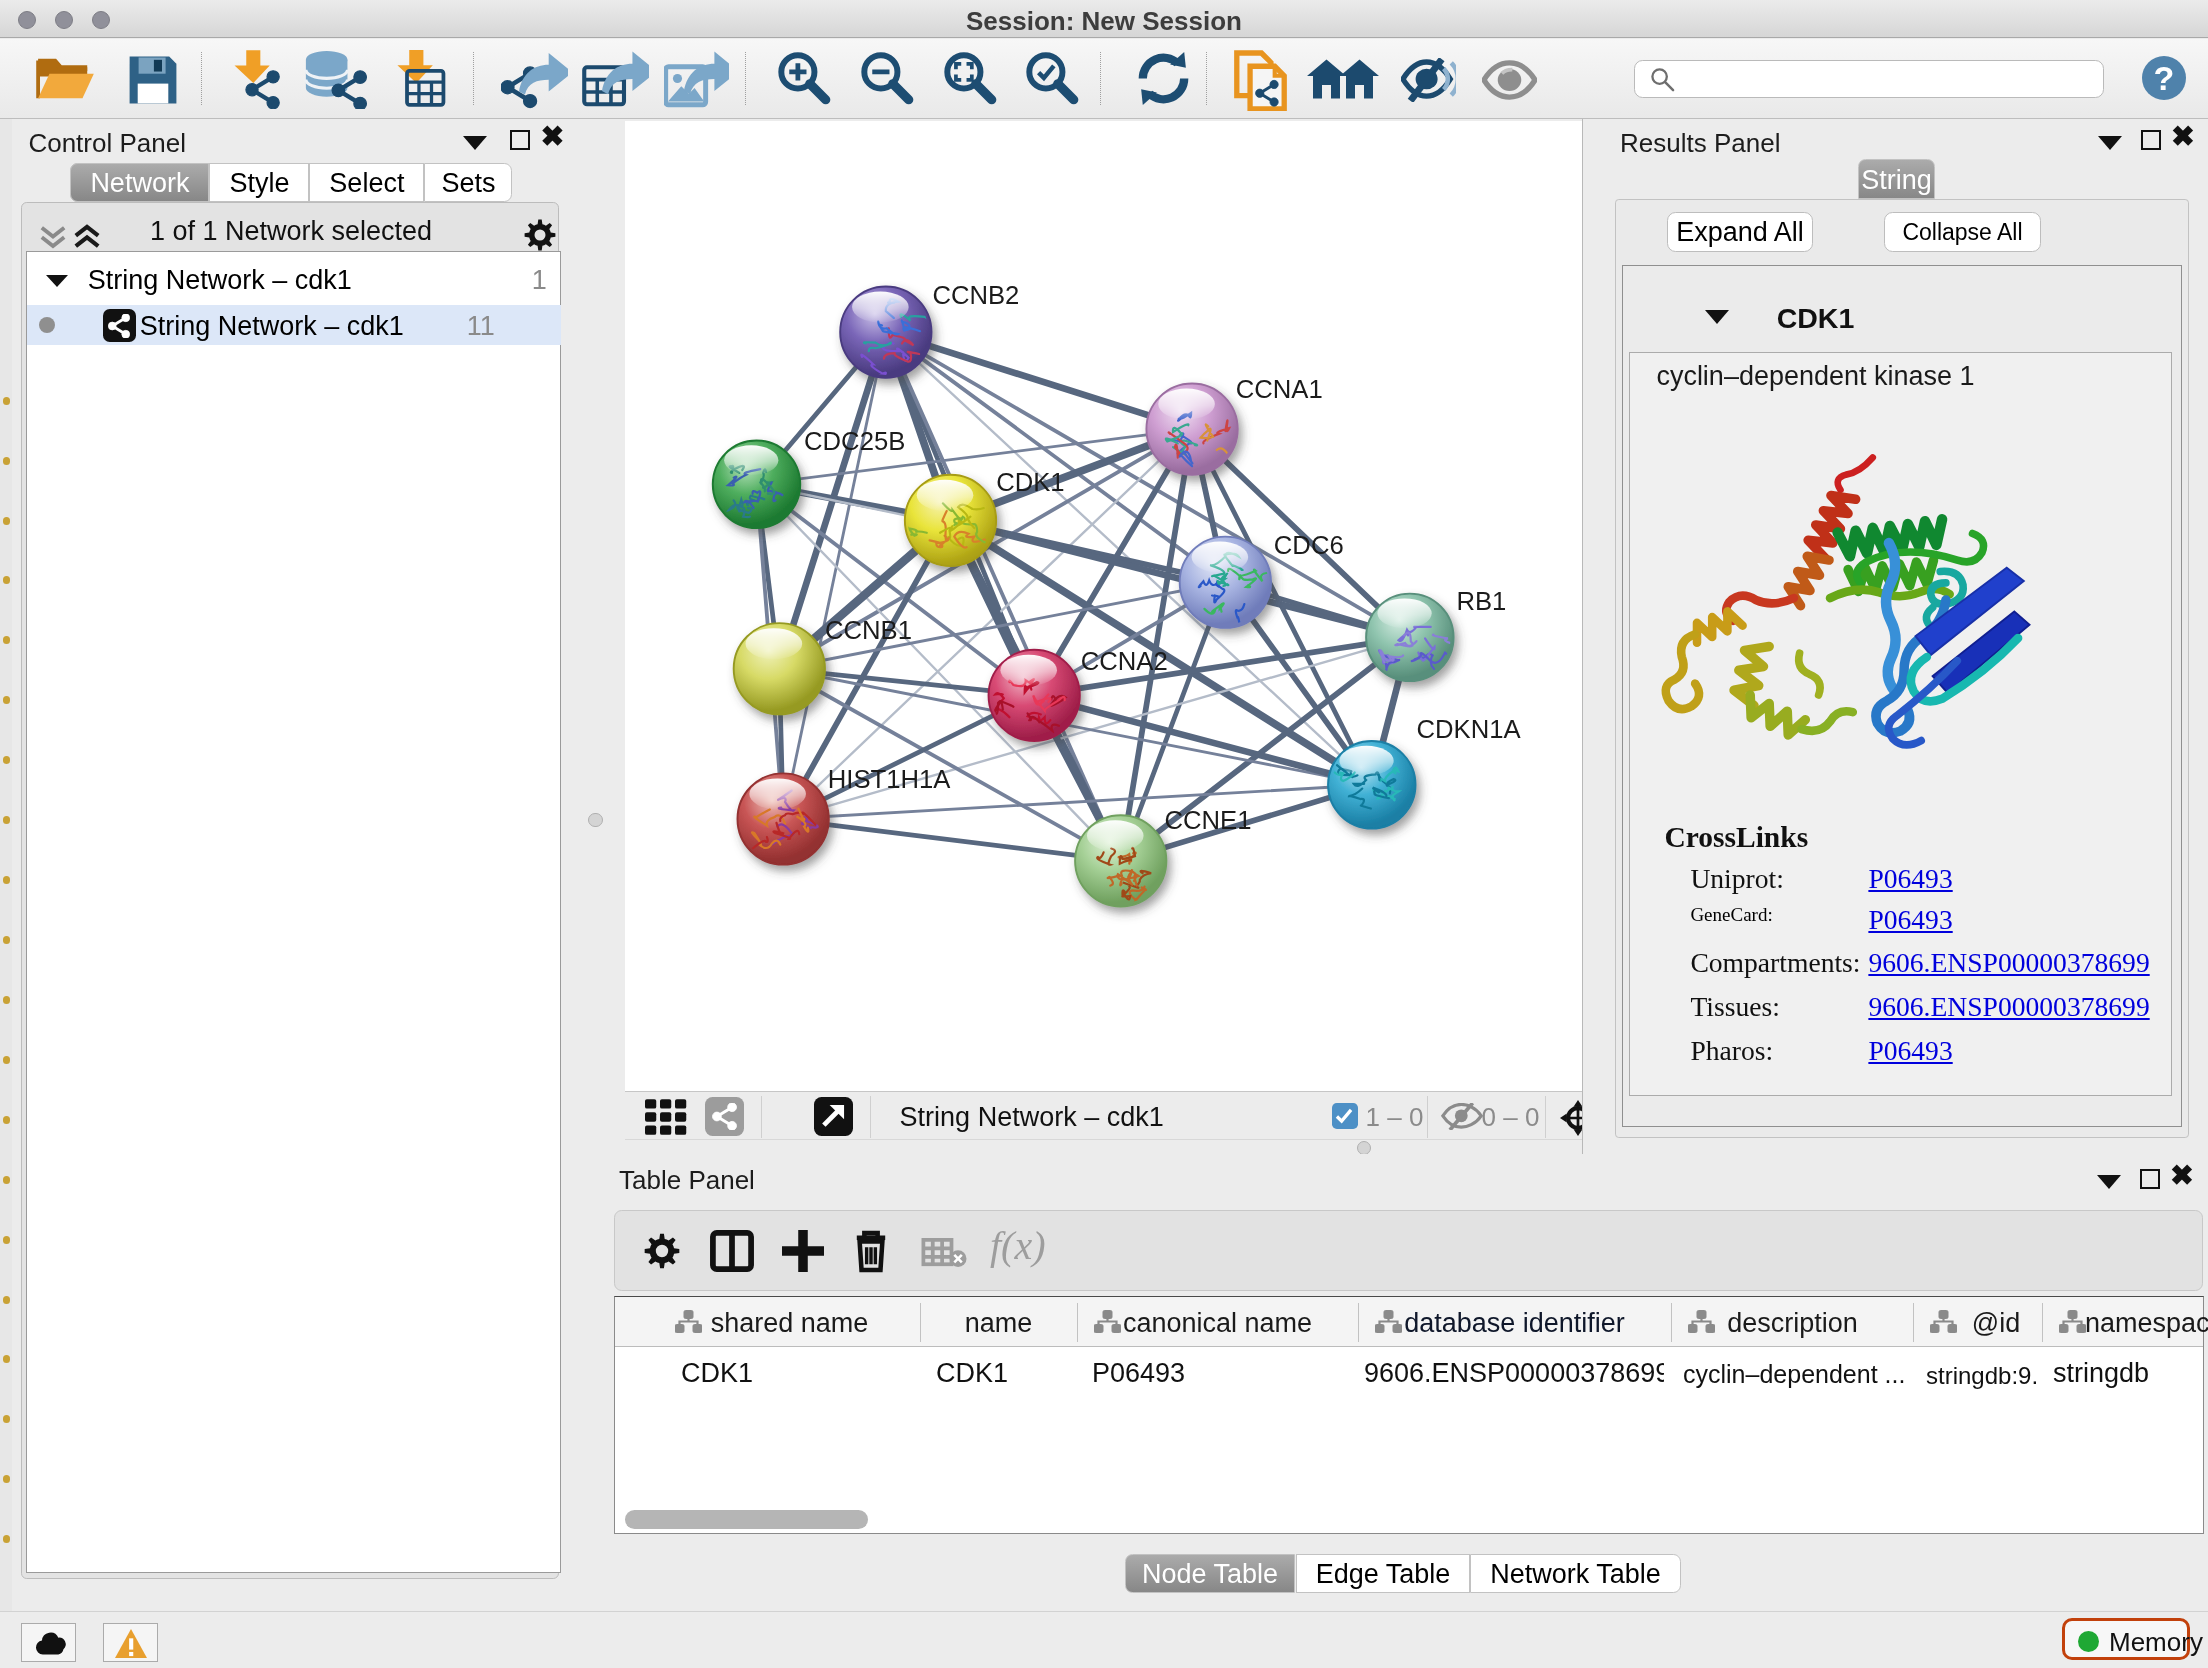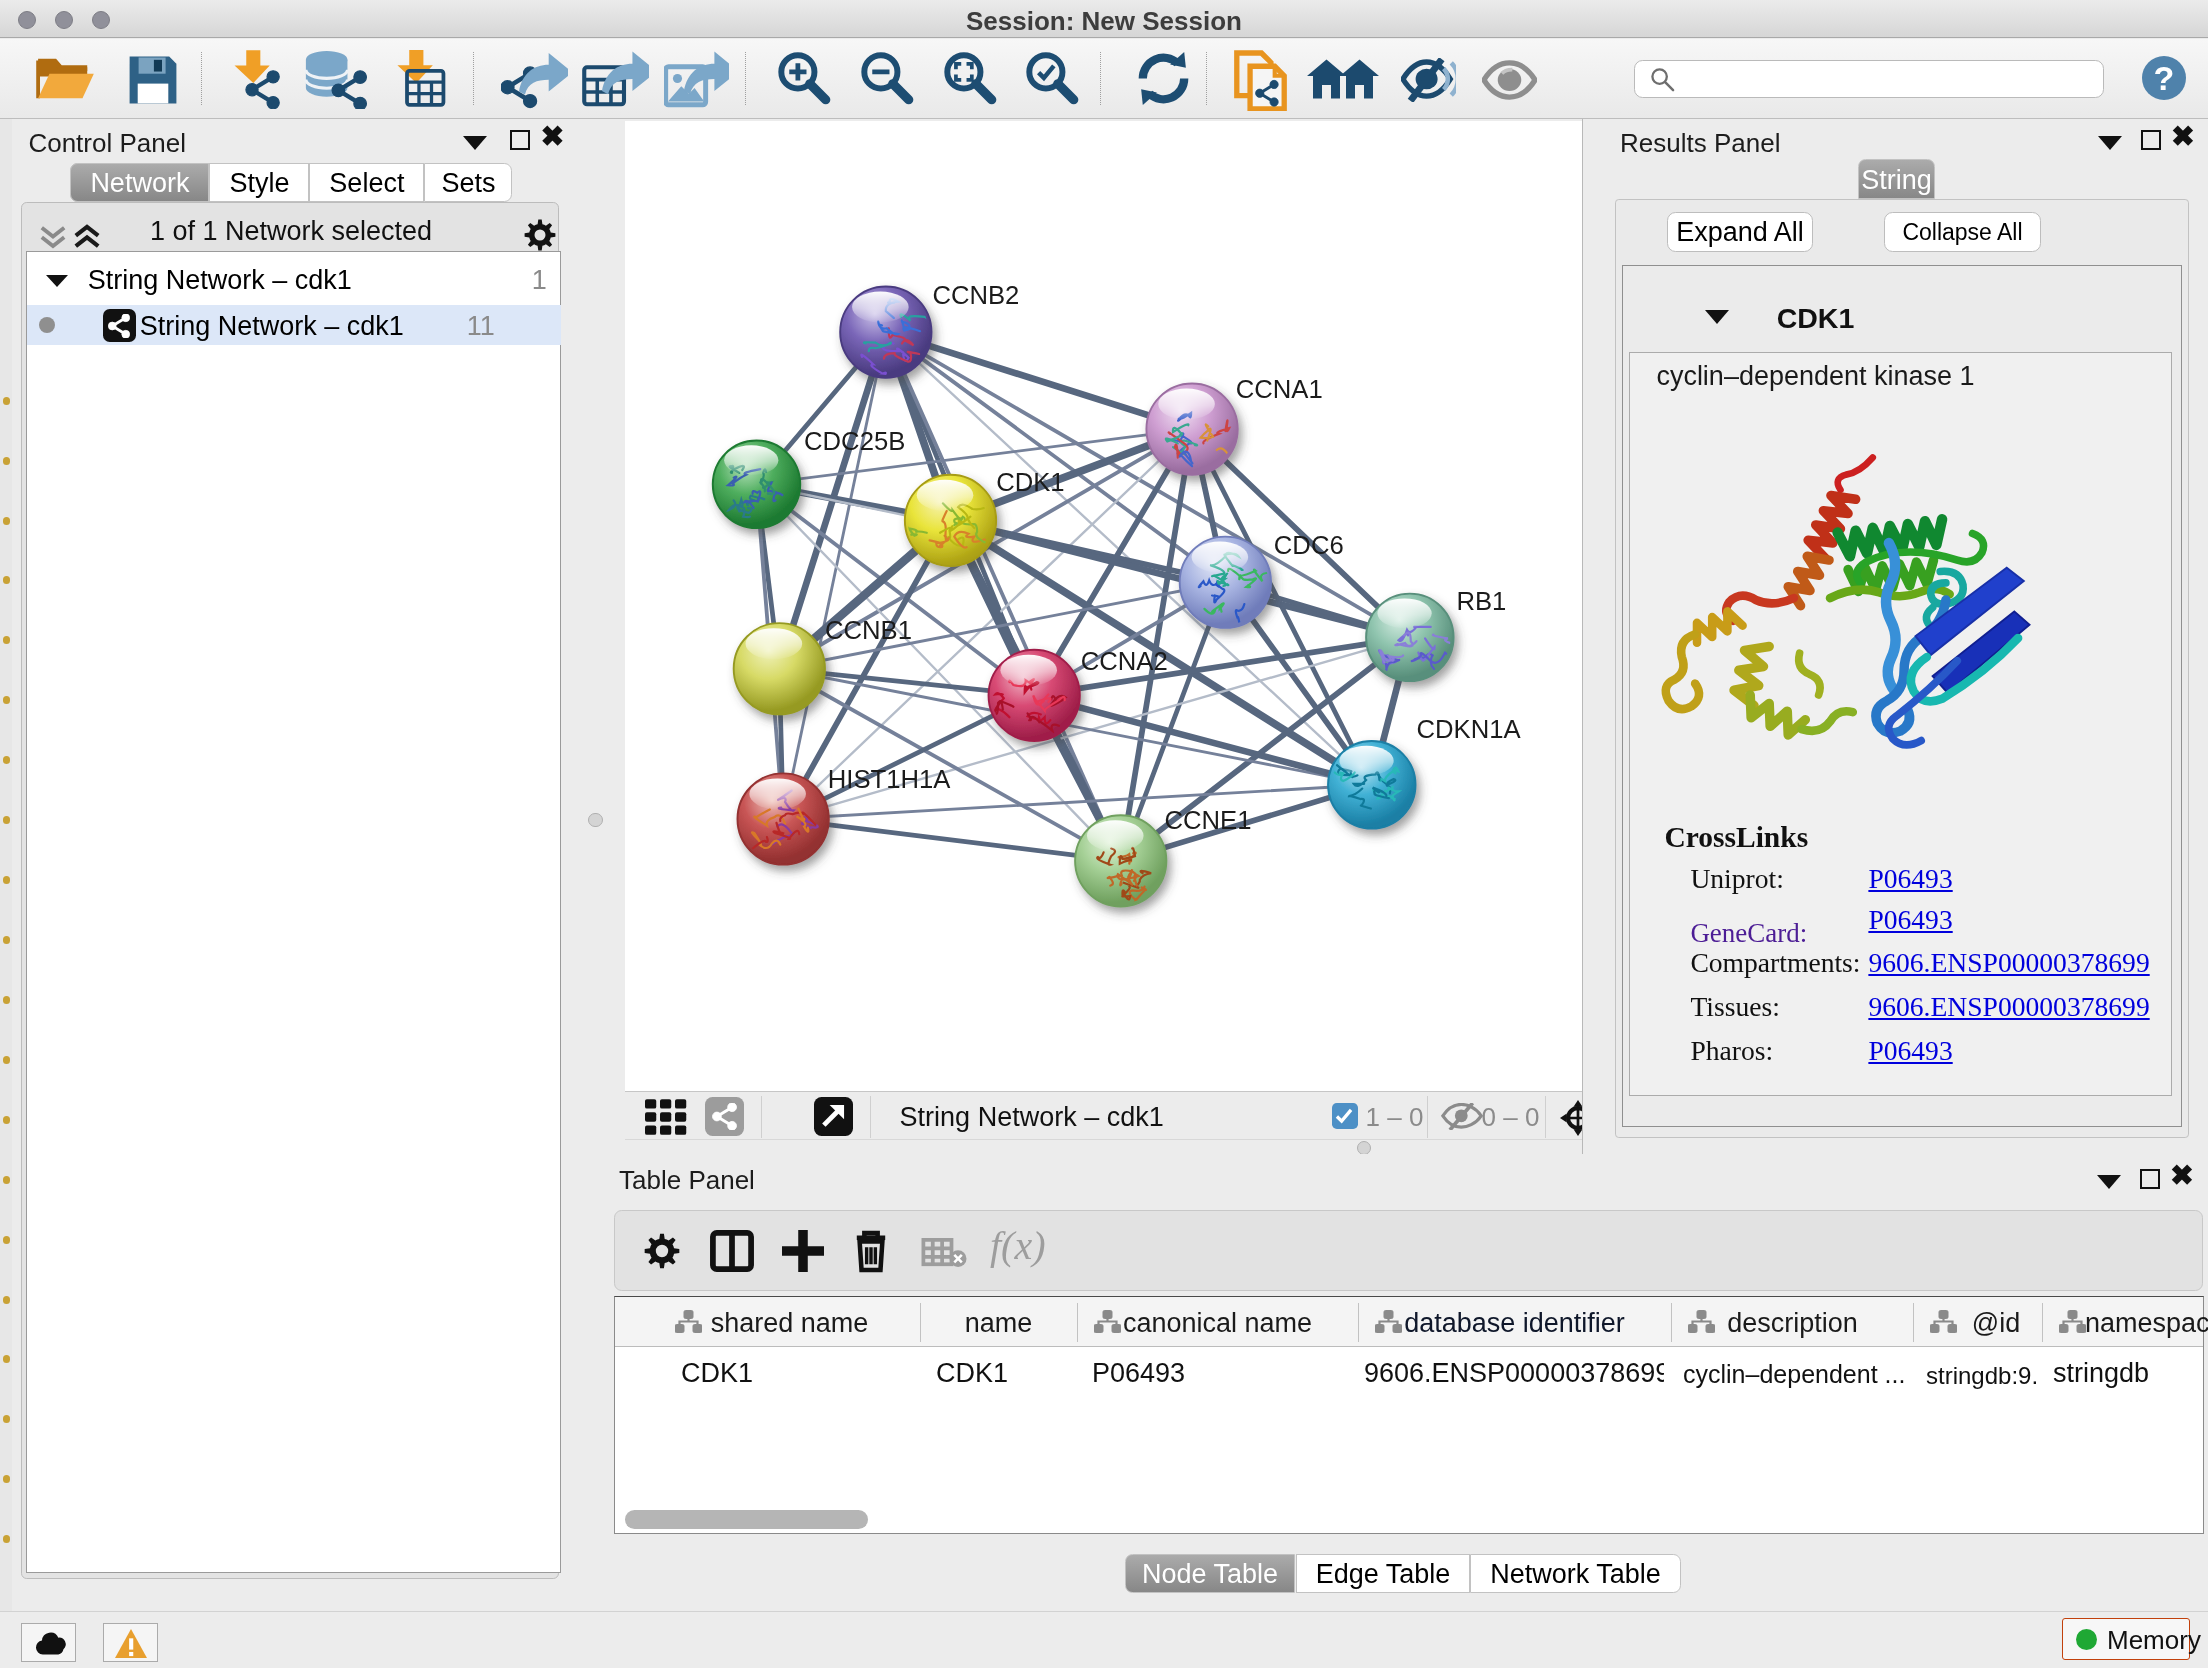--- a/index.html
+++ b/index.html
@@ -715,21 +715,21 @@
 <path d="M302 160 q-4 26 -24 38 q-20 12 -20 36 q0 22 -18 32 q-16 8 -10 24 q8 14 24 8 q14 -8 8 -22" stroke="#2878c8" stroke-width="10"></path>
 <path d="M384 140 L286 218 L270 198 L366 126 Z" fill="#2040cc" stroke="#1830a8" stroke-width="2"></path>
 <path d="M390 186 L304 258 L288 240 L374 172 Z" fill="#1830b8" stroke="#101f90" stroke-width="2"></path>
 <path d="M282 220 q-24 16 -14 36 q10 16 30 8 q46 -28 80 -64" stroke="#18b8b0" stroke-width="9"></path>
 <path d="M276 308 q-18 10 -30 -2 q-10 -14 4 -24 q36 -28 64 -58" stroke="#2858c8" stroke-width="8"></path>
 </g>
           </svg>
         <div class="abs" style="left:34px; top:468px; font-family:'Liberation Serif',serif; font-size:29.5px; font-weight:bold; color:#111;">CrossLinks</div>
         <div class="abs" style="left:60px; top:510px; font-family:'Liberation Serif',serif; font-size:27.6px; color:#111;">Uniprot:</div>
         <div class="abs" style="left:238px; top:510px; font-family:'Liberation Serif',serif; font-size:27.6px; color:#0000dd; text-decoration:underline;">P06493</div>
-        <div class="abs" style="left:60px; top:565px; font-family:'Liberation Serif',serif; font-size:27px; color:#4c1d95;">GeneCard:</div>
+        <div class="abs" style="left:60px; top:551px; font-family:'Liberation Serif',serif; font-size:19px; color:#000000;">GeneCard:</div>
         <div class="abs" style="left:238px; top:551px; font-family:'Liberation Serif',serif; font-size:27.6px; color:#0000dd; text-decoration:underline;">P06493</div>
         <div class="abs" style="left:60px; top:594px; font-family:'Liberation Serif',serif; font-size:27.6px; color:#111;">Compartments:</div>
         <div class="abs" style="left:238px; top:594px; font-family:'Liberation Serif',serif; font-size:27.6px; color:#0000dd; text-decoration:underline;">9606.ENSP00000378699</div>
         <div class="abs" style="left:60px; top:638px; font-family:'Liberation Serif',serif; font-size:27.6px; color:#111;">Tissues:</div>
         <div class="abs" style="left:238px; top:638px; font-family:'Liberation Serif',serif; font-size:27.6px; color:#0000dd; text-decoration:underline;">9606.ENSP00000378699</div>
         <div class="abs" style="left:60px; top:682px; font-family:'Liberation Serif',serif; font-size:27.6px; color:#111;text-align:center;">Pharos:</div>
         <div class="abs" style="left:238px; top:682px; font-family:'Liberation Serif',serif; font-size:27.6px; color:#0000dd; text-decoration:underline;">P06493</div>
       </div>
     </div>
   </div>
@@ -837,18 +837,18 @@
         <use href="#cloudp" fill="#111"></use>
       </svg>
   </div>
   <div class="abs" style="left:103px; top:11.4px; width:55px; height:39px; background:#f5f5f5; border:1px solid #ababab;">
     <svg style="position:absolute;left:9.5px;top:3.8px" width="34" height="31" viewBox="0 0 36 33">
       <path d="M18 1 L35 32 H1 Z" fill="#e89f2e"></path>
       <rect x="16" y="11" width="4.4" height="12" fill="#fff"></rect>
         <rect x="16" y="25.5" width="4.4" height="4.4" fill="#fff"></rect>
     </svg>
   </div>
-  <div class="abs" style="left:2062px; top:5.7px; width:128px; height:42px; background:#f7f7f7; border:1px solid #c2410c; border-radius:3px;">
+  <div class="abs" style="left:2062px; top:5.7px; width:128px; height:42px; background:#f7f7f7; border:3px solid #c2410c; border-radius:10px;">
     <div class="abs" style="left:13.3px; top:10.5px; width:21px; height:21px; border-radius:50%; background:#1fa834;"></div>
     <div class="abs" style="left:44px; top:6.7px; font-size:26px; color:#111;">Memory</div>
   </div>
 </div>
 
 
 </body></html>

